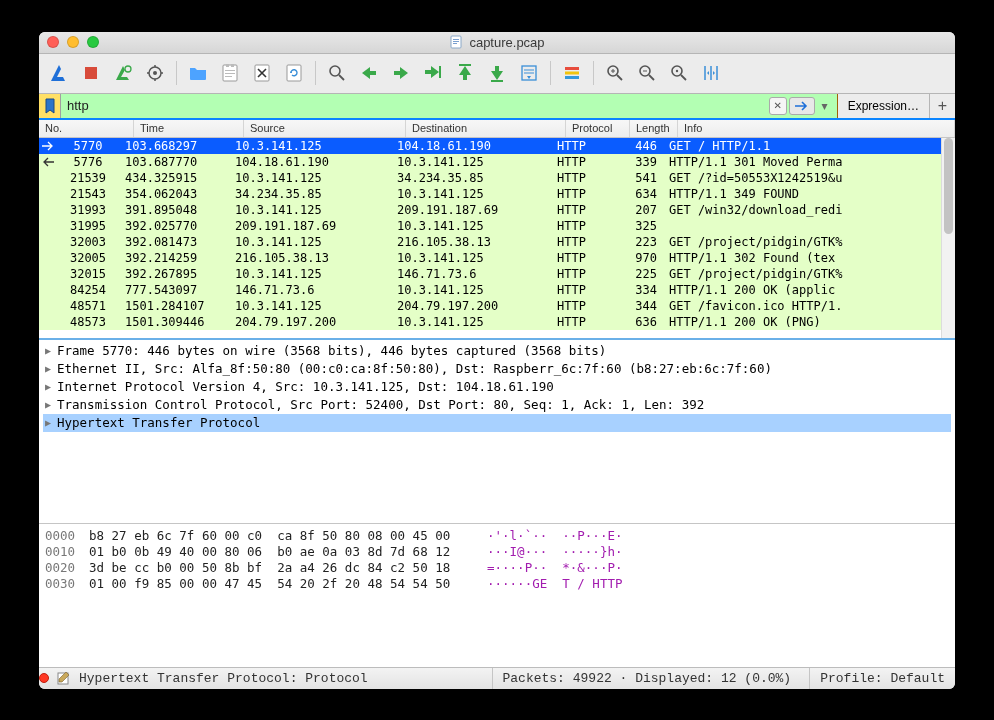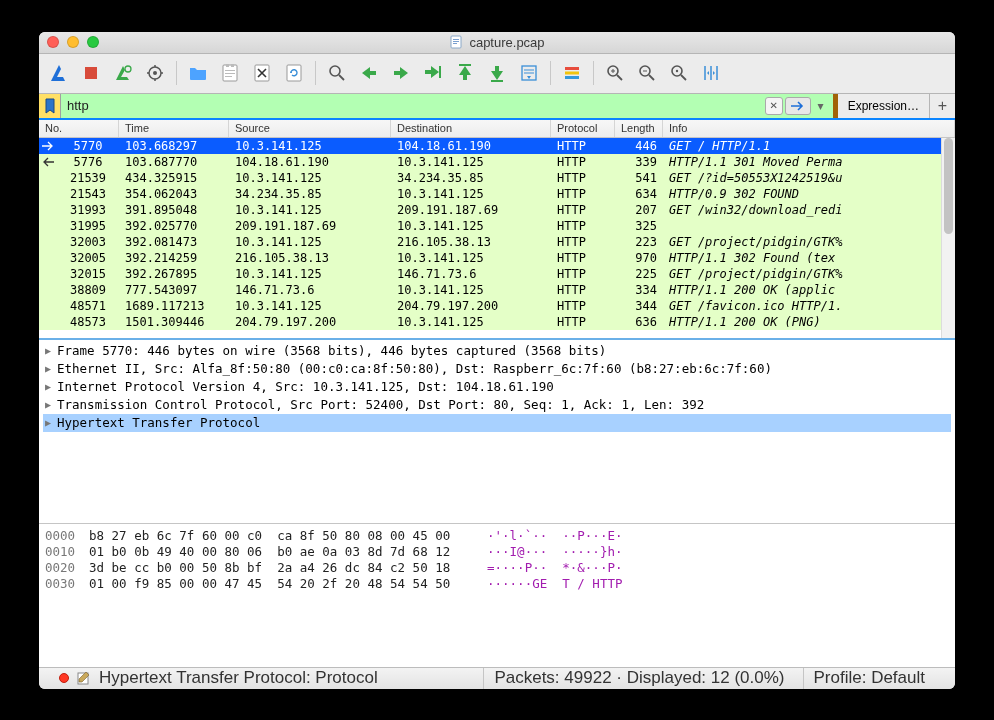--- a/index.html
+++ b/index.html
@@ -14,49 +14,49 @@
 .toolbar { height: 40px; background: #ececec; display: flex; align-items: center; padding: 4px 6px; gap: 4px; border-bottom: 1px solid #b5b5b5; }
 .tbtn { width: 28px; height: 28px; display: flex; align-items: center; justify-content: center; border-radius: 3px; }
 .tsep { width: 1px; height: 24px; background: #c8c8c8; margin: 0 3px; }
 .filterbar { height: 26px; display: flex; align-items: stretch; border-bottom: 2px solid #0a84ff; }
 .bookmark { width: 22px; background: #ffe066; display: flex; align-items: center; justify-content: center; border-right: 1px solid #a0a0a0; }
 .filter-input { flex: 1; background: #b3ffb3; border: none; padding: 0 6px; font-size: 13px; font-family: inherit; outline: none; color: #222; }
 .filter-ctrl { display: flex; align-items: center; background: #b3ffb3; padding-right: 4px; gap: 2px; }
 .xbtn, .arrowbtn { width: 18px; height: 18px; background: #f5f5f5; border: 1px solid #aaa; border-radius: 3px; display: flex; align-items: center; justify-content: center; font-size: 10px; color: #555; }
 .arrowbtn { width: 26px; background: #e8e8e8; }
 .ddarrow { width: 16px; display: flex; align-items: center; justify-content: center; color: #666; }
-.expr { background: #ececec; padding: 0 10px; display: flex; align-items: center; font-size: 12px; border-left: 5px solid #a16207; }
+.expr { background: #ececec; padding: 0 10px; display: flex; align-items: center; font-size: 12px; border-left: 1px solid #a16207; }
 .addbtn { width: 26px; background: #ececec; display: flex; align-items: center; justify-content: center; font-size: 16px; color: #555; border-left: 1px solid #b5b5b5; }
 .packets { background: #fff; border-bottom: 2px solid #6ab0e8; position: relative; height: 220px; overflow: hidden; }
 .phead { display: flex; height: 18px; background: linear-gradient(#f7f7f7,#ededed); border-bottom: 1px solid #c5c5c5; font-size: 11px; color: #333; }
 .phead > div { padding: 2px 6px; border-right: 1px solid #d5d5d5; overflow: hidden; white-space: nowrap; }
 .plist { position: absolute; top: 18px; bottom: 0; left: 0; right: 14px; overflow: hidden; }
 .prow { display: flex; height: 16px; font-family: Menlo, Consolas, monospace; font-size: 12px; background: #e4ffc7; white-space: nowrap; }
 .prow.sel { background: #0a5cff; color: #fff; }
 .prow > div { padding: 1px 6px; overflow: hidden; }
 .c-mark { width: 18px; flex: none; padding: 1px 2px !important; display: flex; align-items: center; justify-content: center; }
 .c-no { width: 62px; flex: none; text-align: center; }
 .c-time { width: 110px; flex: none; }
 .c-src { width: 162px; flex: none; }
 .c-dst { width: 160px; flex: none; }
 .c-proto { width: 64px; flex: none; }
 .c-len { width: 48px; flex: none; text-align: right; }
-.c-info { flex: 1; font-style: italic; }
+.c-info { flex: 1; }
 .vscroll { position: absolute; top: 18px; bottom: 0; right: 0; width: 14px; background: #f2f2f2; border-left: 1px solid #dcdcdc; }
 .vthumb { position: absolute; top: 0; left: 2px; right: 2px; height: 96px; background: #c3c3c3; border-radius: 6px; }
 .details { background: #fff; height: 184px; border-bottom: 1px solid #c5c5c5; font-family: Menlo, Consolas, monospace; font-size: 12.5px; padding: 2px 4px; overflow: hidden; }
 .drow { display: flex; align-items: center; height: 18px; padding-left: 2px; }
 .drow.sel { background: #a8d1ff; }
 .tri { width: 12px; color: #777; font-size: 10px; display: inline-block; }
 .hex { background: #fff; flex: 1; font-family: Menlo, Consolas, monospace; font-size: 12.5px; padding: 4px 6px; color: #222; overflow: hidden; }
 .hexrow { display: flex; height: 16px; white-space: pre; }
 .hoff { width: 44px; color: #777; }
 .hbytes { width: 398px; }
 .hascii { color: #a21caf; }
-.status { height: 22px; background: linear-gradient(#f3f3f3,#e3e3e3); border-top: 1px solid #bcbcbc; display: flex; align-items: center; font-size: 17px; color: #333; padding: 0 20px; gap: 8px; }
+.status { height: 22px; background: linear-gradient(#f3f3f3,#e3e3e3); border-top: 1px solid #bcbcbc; display: flex; align-items: center; font-size: 13px; color: #333; padding: 0 0; gap: 8px; font-family: Liberation Mono, monospace; }
 .reddot { width: 10px; height: 10px; border-radius: 50%; background: #ff3824; border: 1px solid #c02010; }
 .editicon { width: 14px; height: 14px; }
 .status .spacer { flex: 1; }
 .status .cell { padding: 0 10px; border-left: 1px solid #c5c5c5; height: 100%; display: flex; align-items: center; }
 svg { display: block; }
 </style>
 </head>
 <body>
 
 <div class="window">
@@ -237,21 +237,21 @@
           </svg>
         </div>
       <div class="ddarrow">▾</div>
     </div>
     <div class="expr">Expression…</div>
     <div class="addbtn">+</div>
   </div>
 
   <div class="packets">
     <div class="phead">
-      <div style="width:80px">No.</div>
+      <div style="width:95px">No.</div>
       <div style="width:110px">Time</div>
       <div style="width:162px">Source</div>
       <div style="width:160px">Destination</div>
       <div style="width:64px">Protocol</div>
       <div style="width:48px">Length</div>
       <div style="flex:1">Info</div>
     </div>
     <div class="plist" id="plist">
         <div class="prow sel">
           <div class="c-mark">
@@ -292,21 +292,21 @@
           <div class="c-info">GET /?id=50553X1242519&amp;u</div>
         </div>
         <div class="prow">
           <div class="c-mark"></div>
           <div class="c-no">21543</div>
           <div class="c-time">354.062043</div>
           <div class="c-src">34.234.35.85</div>
           <div class="c-dst">10.3.141.125</div>
           <div class="c-proto">HTTP</div>
           <div class="c-len">634</div>
-          <div class="c-info">HTTP/0.9 302 FOUND</div>
+          <div class="c-info">HTTP/1.1 349 FOUND</div>
         </div>
         <div class="prow">
           <div class="c-mark"></div>
           <div class="c-no">31993</div>
           <div class="c-time">391.895048</div>
           <div class="c-src">10.3.141.125</div>
           <div class="c-dst">209.191.187.69</div>
           <div class="c-proto">HTTP</div>
           <div class="c-len">207</div>
           <div class="c-info">GET /win32/download_redi</div>
@@ -345,32 +345,32 @@
           <div class="c-no">32015</div>
           <div class="c-time">392.267895</div>
           <div class="c-src">10.3.141.125</div>
           <div class="c-dst">146.71.73.6</div>
           <div class="c-proto">HTTP</div>
           <div class="c-len">225</div>
           <div class="c-info">GET /project/pidgin/GTK%</div>
         </div>
         <div class="prow">
           <div class="c-mark"></div>
-          <div class="c-no">38809</div>
+          <div class="c-no">84254</div>
           <div class="c-time">777.543097</div>
           <div class="c-src">146.71.73.6</div>
           <div class="c-dst">10.3.141.125</div>
           <div class="c-proto">HTTP</div>
           <div class="c-len">334</div>
           <div class="c-info">HTTP/1.1 200 OK  (applic</div>
         </div>
         <div class="prow">
           <div class="c-mark"></div>
           <div class="c-no">48571</div>
-          <div class="c-time">1689.117213</div>
+          <div class="c-time">1501.284107</div>
           <div class="c-src">10.3.141.125</div>
           <div class="c-dst">204.79.197.200</div>
           <div class="c-proto">HTTP</div>
           <div class="c-len">344</div>
           <div class="c-info">GET /favicon.ico HTTP/1.</div>
         </div>
         <div class="prow">
           <div class="c-mark"></div>
           <div class="c-no">48573</div>
           <div class="c-time">1501.309446</div>

